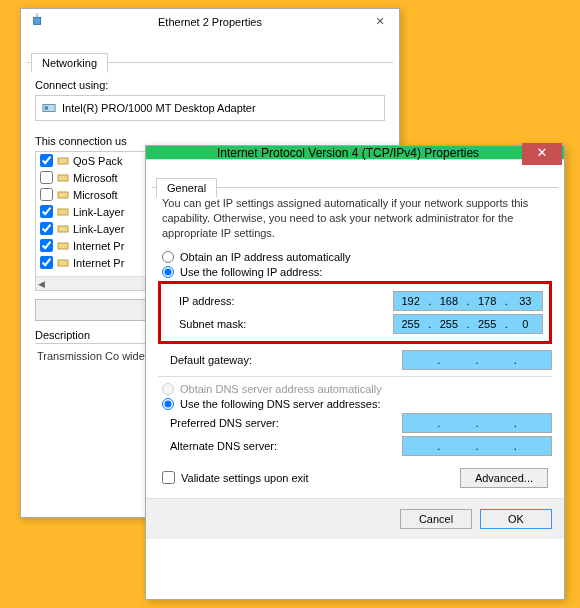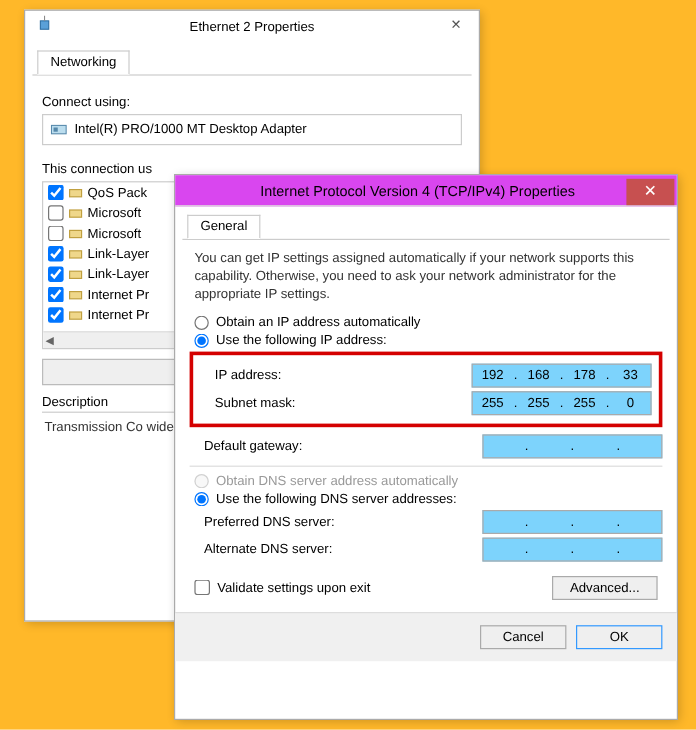--- a/index.html
+++ b/index.html
@@ -6,21 +6,21 @@
   body { background: #ffb829; width: 580px; height: 608px; position: relative; overflow: hidden; }
 
   .dialog { position: absolute; background: #fff; border: 1px solid #aaa; box-shadow: 2px 2px 8px rgba(0,0,0,0.2); }
 
   .dlg1 { left: 20px; top: 8px; width: 380px; height: 510px; }
   .dlg1 .title { text-align: center; padding: 6px 0; font-size: 12px; border-bottom: none; position: relative; }
   .dlg1 .title .chip { position: absolute; left: 10px; top: 4px; width: 14px; height: 14px; }
   .dlg1 .title .close { position: absolute; right: 6px; top: 2px; width: 26px; height: 18px; font-size: 11px; color: #555; text-align: center; line-height: 18px; border: 1px solid transparent; }
 
   .tabstrip { margin: 6px 6px 0 6px; border-bottom: 1px solid #ccc; padding-left: 4px; height: 22px; }
-  .tab { display: inline-block; background: #fff; border: 1px solid #ccc; border-bottom: 1px solid #fff; padding: 3px 10px; position: relative; top: 1px; font-size: 11px; }
+  .tab { display: inline-block; background: #fff; border: 1px solid #ccc; border-bottom: 1px solid #fff; padding: 3px 10px; position: relative; top: 12px; font-size: 11px; }
   
   .body1 { padding: 10px 14px; }
   .lbl { margin: 6px 0 4px; }
   .adapterbox { border: 1px solid #ccc; padding: 5px 6px; display: flex; align-items: center; gap: 6px; }
   .nicicon { width: 14px; height: 14px; }
 
   .listlbl { margin-top: 14px; }
   .listbox { border: 1px solid #ccc; margin-top: 4px; height: 140px; overflow: hidden; position: relative; }
   .li { display: flex; align-items: center; gap: 4px; padding: 2px 4px; white-space: nowrap; }
   .li input[type=checkbox] { width: 13px; height: 13px; }
@@ -30,21 +30,21 @@
 
   .btnrow1 { display: flex; justify-content: space-between; margin-top: 8px; gap: 6px; }
   .btn1 { flex: 1; border: 1px solid #bbb; background: #efefef; padding: 4px 6px; text-align: center; font-size: 11px; }
 
   .descgroup { margin-top: 8px; }
   .descgroup .gtitle { margin-bottom: 2px; }
   .descgroup .gbox { border-top: 1px solid #ccc; padding: 6px 2px 2px; font-size: 11px; color: #333; }
 
   
   .dlg2 { left: 145px; top: 145px; width: 420px; height: 455px; z-index: 10; }
-  .dlg2 .title2 { display: flex; align-items: center; height: 26px; border-bottom: 1px solid #ddd; background: #d946ef; }
+  .dlg2 .title2 { display: flex; align-items: center; height: 14px; border-bottom: 1px solid #ddd; background: #22c55e; }
   .dlg2 .title2 .ttext { flex: 1; text-align: center; font-size: 12px; padding-left: 28px; }
   .dlg2 .title2 .close2 { width: 40px; height: 22px; background: #c75050; color: #fff; text-align: center; line-height: 20px; font-size: 13px; margin: 2px 2px 0 0; }
 
   .body2 { padding: 0 12px 10px; }
   .desc2 { font-size: 11px; color: #333; margin: 8px 4px 10px; line-height: 1.35; }
   
   .radio { display: flex; align-items: center; gap: 6px; margin: 3px 4px; }
   .radio input { width: 12px; height: 12px; }
   .radio.disabled { color: #999; }
   

